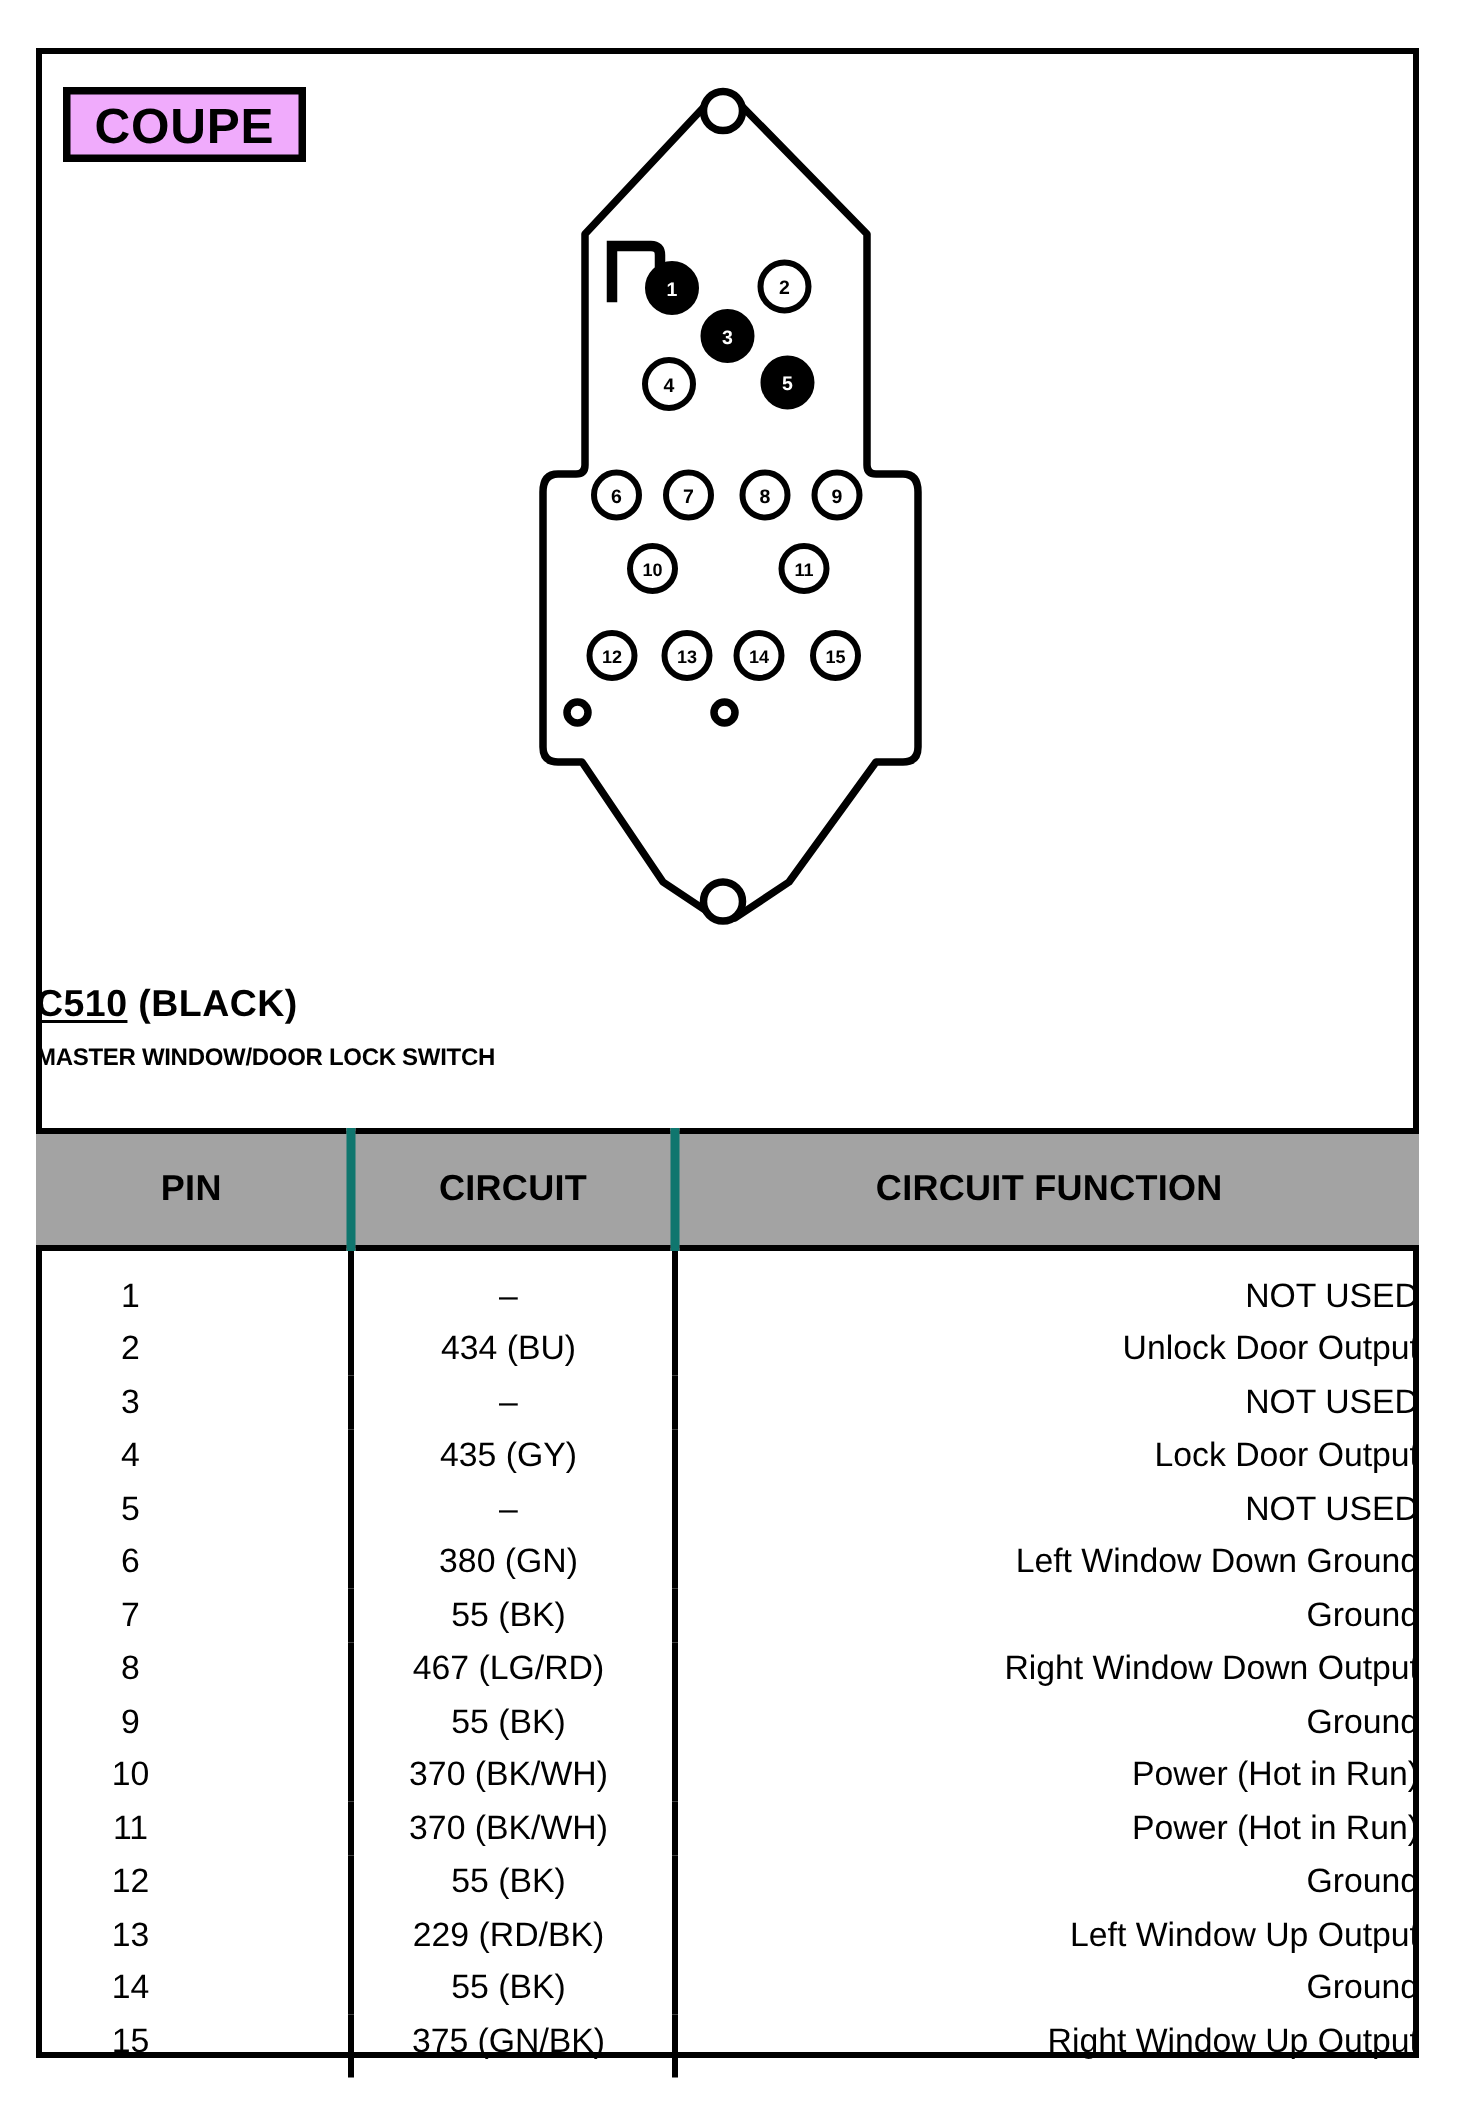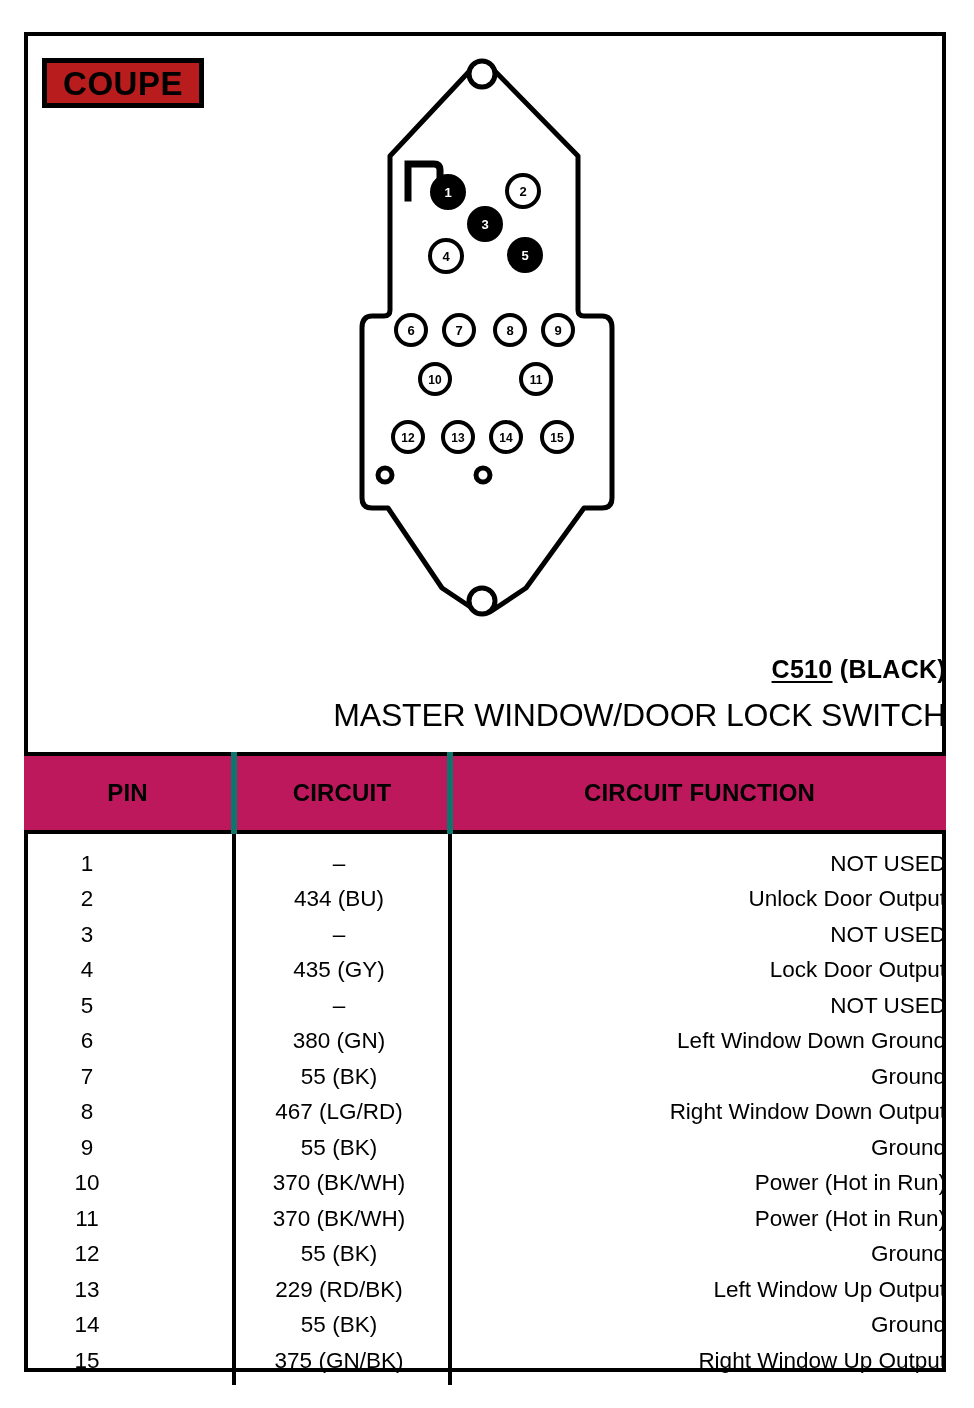--- a/index.html
+++ b/index.html
@@ -33,21 +33,21 @@
     position: absolute;
     left: 42px;
     top: 58px;
     width: 162px;
     height: 50px;
     border: 5px solid #000;
     box-sizing: border-box;
     display: flex;
     align-items: center;
     justify-content: center;
-    background: #b91c1c;
+    background: #f0abfc;
   }
   #coupe-badge .label {
     font-size: 33px;
     font-weight: bold;
     letter-spacing: 0.5px;
     line-height: 1;
   }
 
   
   #connector-figure {
@@ -76,35 +76,35 @@
   .pin-num-small {
     font-size: 12px;
   }
 
   
   #caption-block {
     position: absolute;
     left: 24px;
     top: 655px;
     width: 922px;
-    text-align: right;
+    text-align: left;
   }
   #caption-line1 {
     font-size: 25px;
     font-weight: bold;
     letter-spacing: 0.3px;
     white-space: nowrap;
   }
   #caption-line1 .underlined {
     text-decoration: underline;
     text-underline-offset: 3px;
   }
   #caption-line2 {
-    font-size: 32px;
-    font-weight: normal;
+    font-size: 16px;
+    font-weight: bold;
     letter-spacing: -0.2px;
     margin-top: 13px;
     white-space: nowrap;
   }
 
   
   #pin-table-wrap {
     position: absolute;
     left: 24px;
     top: 752px;
@@ -120,21 +120,21 @@
   table#pin-table col.c-func { width: 496px; }
 
   #pin-table thead th {
     border-top: 4px solid #000;
     border-bottom: 4px solid #000;
     height: 72px;
     font-size: 24px;
     font-weight: bold;
     letter-spacing: 0.2px;
     vertical-align: middle;
-    background: #be185d;
+    background: #a3a3a3;
   }
   #pin-table thead th.divided { border-left: 6px solid #0f766e; }
 
   #pin-table tbody td {
     font-size: 22.5px;
     height: 35.5px;
     padding: 0;
     vertical-align: middle;
     line-height: 1.05;
   }

